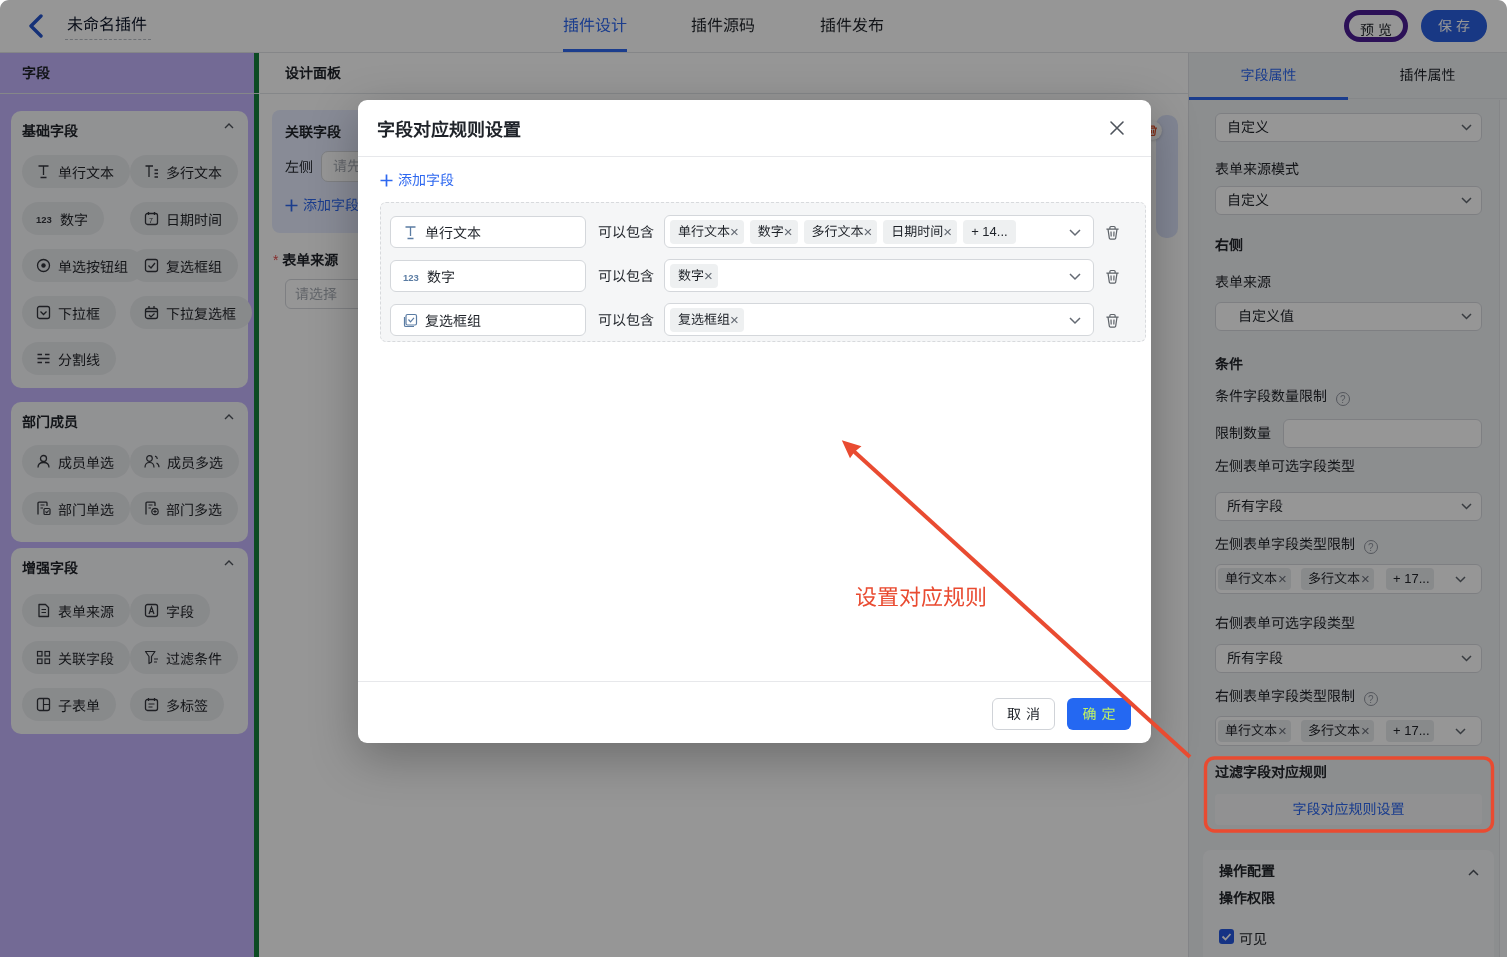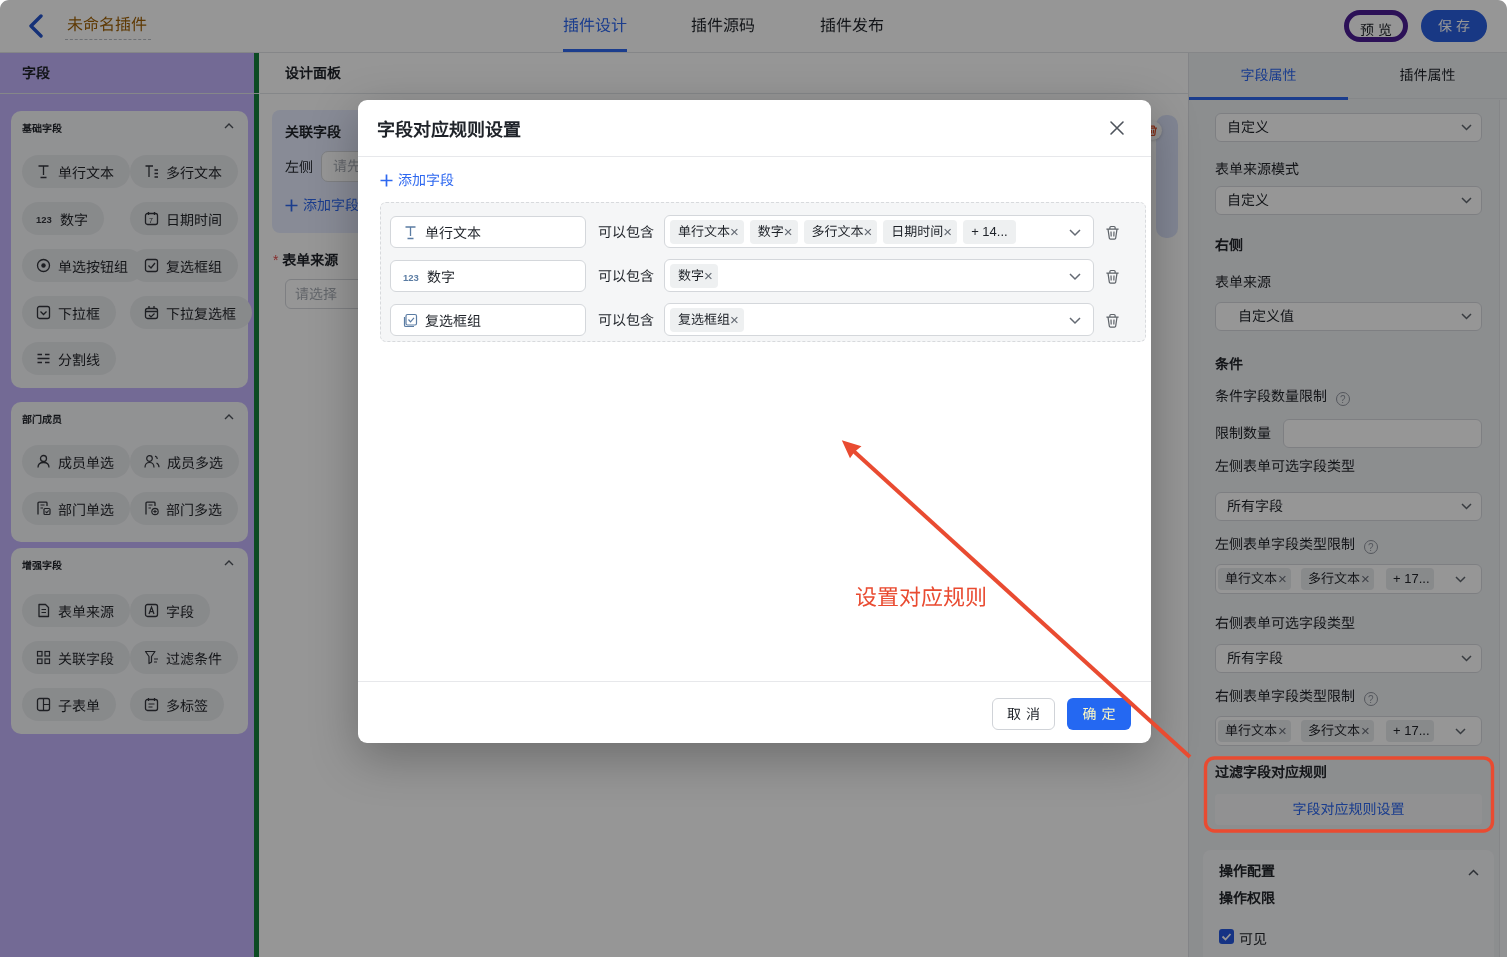--- a/index.html
+++ b/index.html
@@ -2,33 +2,33 @@
 <html lang="zh-CN"><head>
 <meta charset="utf-8">
 <style>
   * { margin:0; padding:0; box-sizing:border-box; }
   html,body { width:1507px; height:957px; overflow:hidden; }
   body { font-family:"Liberation Sans", sans-serif; color:#1f2329; font-size:14px; background:#fff; position:relative; }
   .abs { position:absolute; }
   
   #topbar { position:absolute; left:0; top:0; width:1507px; height:53px; background:#fff; border-bottom:1px solid #e2e4e8; }
   #backarrow { position:absolute; left:27px; top:14px; width:18px; height:24px; }
-  #doc-title { position:absolute; left:67px; top:11px; font-size:16px; color:#a16207; }
+  #doc-title { position:absolute; left:67px; top:11px; font-size:16px; color:#0f172a; }
   #doc-title-dash { position:absolute; left:65px; top:39px; width:86px; border-bottom:1px dashed #b9bec6; }
   .toptab { position:absolute; top:0; height:52px; line-height:52px; font-size:16px; color:#1f2329; text-align:center; }
   .toptab.active { color:#2e68f0; font-weight:500; }
   .toptab.active .tabline { position:absolute; left:50%; transform:translateX(-50%); bottom:0; width:64px; height:3px; background:#2e68f0; }
   #btn-preview { position:absolute; left:1344px; top:10px; width:64px; height:32px; border:5px solid #4c1d95; border-radius:16px; background:#fff; font-size:14px; line-height:30px; text-align:center; letter-spacing:4px; text-indent:4px;}
   #btn-save { position:absolute; left:1421px; top:10px; width:66px; height:32px; border-radius:16px; background:#2a5fe0; color:#fff; font-size:14px; line-height:32px; text-align:center; letter-spacing:4px; text-indent:4px;}
   
   #sidebar { position:absolute; left:0; top:53px; width:259px; height:904px; background:#c4b5fd; border-right:5px solid #15803d; }
   #sidebar-head { position:absolute; left:0; top:0; width:259px; height:41px; border-bottom:1px solid #e3e5e9; }
   #sidebar-head span { position:absolute; left:22px; top:9px; font-weight:700; font-size:14px; }
   .side-card { position:absolute; left:11px; width:237px; background:#f7f8fa; border-radius:10px; }
-  .side-card h3 { position:absolute; left:11px; top:9px; font-size:10px; font-weight:700; }
+  .side-card h3 { position:absolute; left:11px; top:9px; font-size:14px; font-weight:700; }
   .collapse { position:absolute; right:14px; top:12px; width:10px; height:6px; }
   .pill { position:absolute; height:33px; border-radius:17px; background:#e8eaed; display:inline-flex; align-items:center; padding:0 16px 0 14px; font-size:14px; color:#24272c; white-space:nowrap; }
   .pill svg { margin-right:7px; flex:none; }
   
   #center { position:absolute; left:260px; top:53px; width:928px; height:904px; background:#fff; }
   #center-head { position:absolute; left:0; top:0; width:100%; height:41px; border-bottom:1px solid #e3e5e9; }
   #center-head span { position:absolute; left:25px; top:9px; font-weight:700; font-size:14px; }
   #sel-card { position:absolute; left:12px; top:57px; width:874px; height:123px; background:#e7edff; border-radius:8px; }
   #act-bar { position:absolute; left:896px; top:62px; width:22px; height:123px; background:#dde4fb; border-radius:10px; }
   #act-circle { position:absolute; left:883px; top:68px; width:19px; height:19px; border-radius:50%; background:#fbfbfc; box-shadow:0 1px 3px rgba(0,0,0,.18); color:#e0532f; font-size:11px; line-height:19px; text-align:center;}
@@ -60,21 +60,21 @@
   .rrow-input { position:absolute; left:9px; width:196px; height:32px; background:#fff; border:1px solid #d4d7db; border-radius:6px; display:flex; align-items:center; padding-left:12px; font-size:14px;}
   .rrow-input svg { margin-right:7px; flex:none;}
   .rrow-lab { position:absolute; left:217px; font-size:14px; line-height:32px; }
   .rrow-sel { position:absolute; left:283px; width:430px; height:33px; background:#fff; border:1px solid #d4d7db; border-radius:6px; display:flex; align-items:center; padding:0 30px 0 5px; }
   .mtag { height:24px; background:#eef0f1; border-radius:4px; font-size:13px; line-height:24px; padding:0 5px 0 8px; margin-right:6px; color:#1f2329; white-space:nowrap; }
   .mtag .x { color:#646a73; margin-left:0; font-size:15px; line-height:1; vertical-align:-1px; }
   .rrow-chev { position:absolute; left:688px; width:12px; height:8px; }
   .rrow-trash { position:absolute; left:724px; width:15px; height:15px; }
   #modal-fdiv { position:absolute; left:0; top:581px; width:793px; border-bottom:1px solid #e7e8eb; }
   #m-cancel { position:absolute; left:634px; top:598px; width:63px; height:32px; border:1px solid #d0d3d8; border-radius:6px; background:#fff; text-align:center; line-height:30px; font-size:14px; letter-spacing:5px; text-indent:5px; }
-  #m-ok { position:absolute; left:709px; top:598px; width:64px; height:32px; border-radius:6px; background:#2468f2; color:#fef9c3; text-align:center; line-height:32px; font-size:14px; letter-spacing:5px; text-indent:5px; }
+  #m-ok { position:absolute; left:709px; top:598px; width:64px; height:32px; border-radius:6px; background:#2468f2; color:#bef264; text-align:center; line-height:32px; font-size:14px; letter-spacing:5px; text-indent:5px; }
   
   #anno { position:absolute; left:0; top:0; width:1507px; height:957px; z-index:70; pointer-events:none; }
 </style>
 </head>
 <body>
   <div id="topbar">
     <svg id="backarrow" viewBox="0 0 18 24">
       <path d="M14 2 L4 12 L14 22" fill="none" stroke="#2454cc" stroke-width="3.4" stroke-linecap="round" stroke-linejoin="round"></path>
     </svg>
     <span id="doc-title">未命名插件</span>

